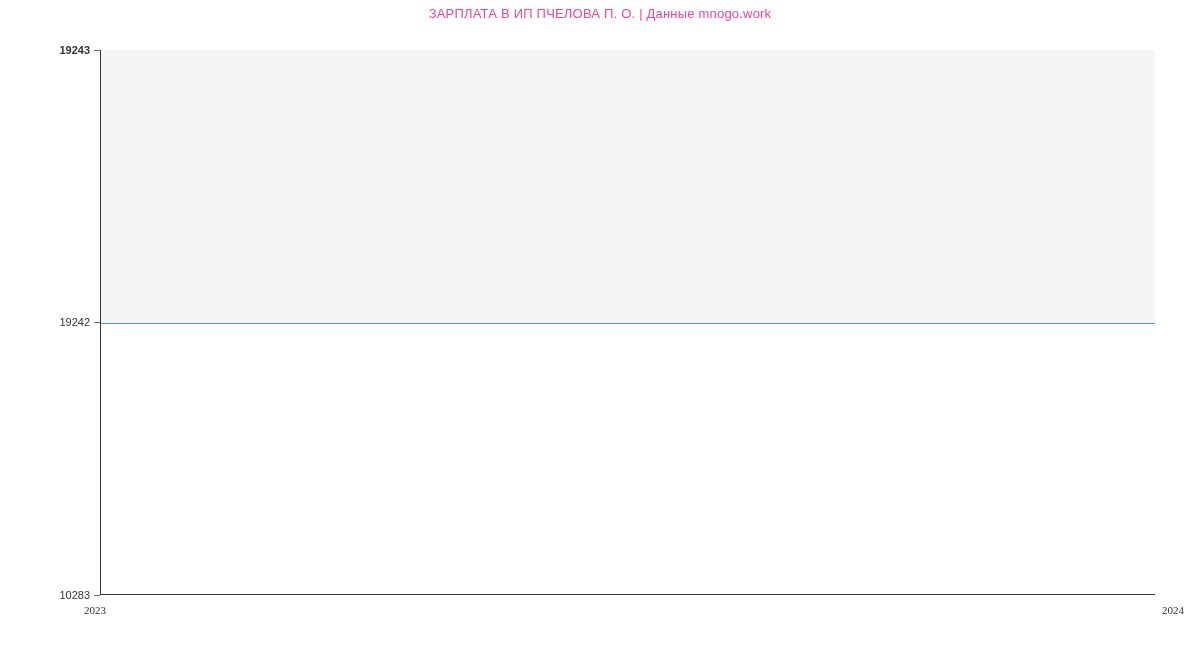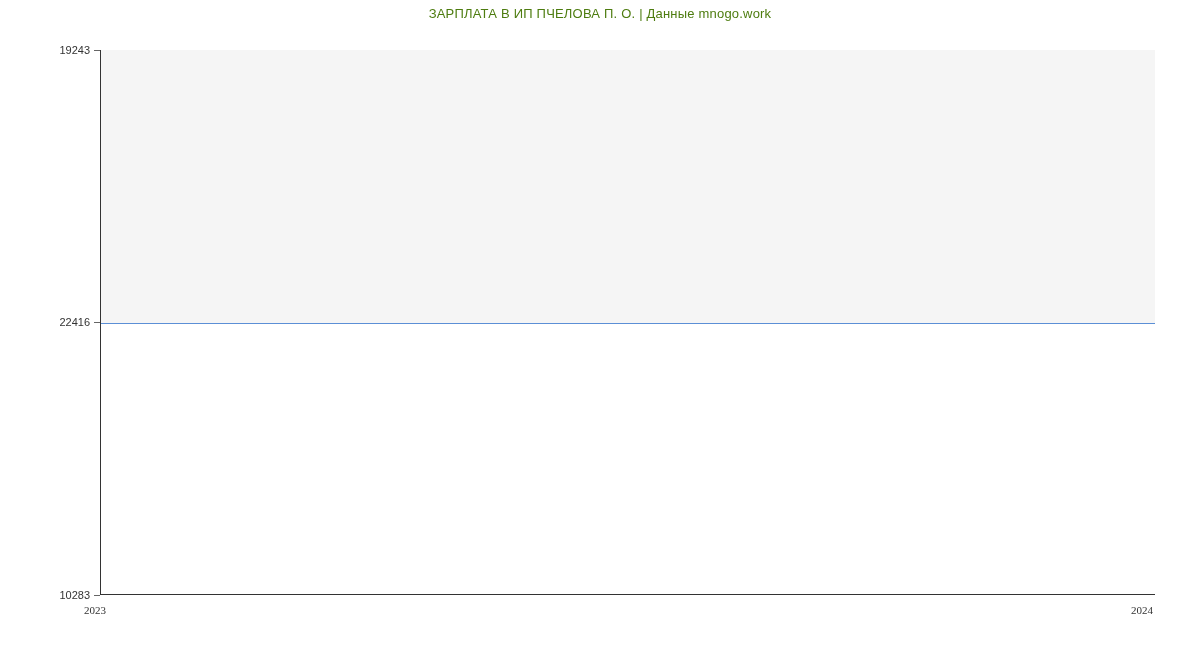--- a/index.html
+++ b/index.html
@@ -1,18 +1,18 @@
 <!DOCTYPE html>
 <html><head>
   <meta charset="utf-8">
   <style>
     * { margin: 0; padding: 0; box-sizing: border-box; }
     html, body { width: 1200px; height: 650px; background: #fff; font-family: Verdana, Geneva, sans-serif; }
     .container { position: relative; width: 1200px; height: 650px; }
-    .title { position: absolute; top: 6px; left: 0; right: 0; text-align: center; font-size: 13px; color: #4d7c0f; letter-spacing: 0.2px; }
+    .title { position: absolute; top: 6px; left: 0; right: 0; text-align: center; font-size: 13px; color: #ec4899; letter-spacing: 0.2px; }
     .plot {
       position: absolute;
       left: 100px; top: 50px; right: 45px; bottom: 55px;
       background: #f5f5f5;
     }
     .plot-bottom-half {
       position: absolute;
       left: 0; right: 0; bottom: 0; height: 50%;
       background: #ffffff;
     }
@@ -35,23 +35,23 @@
 
   <div class="plot">
     <div class="plot-bottom-half"></div>
     <div class="hline"></div>
   </div>
 
   <div class="axis-left"></div>
   <div class="axis-bottom"></div>
 
   <div class="y-tick" style="left:94px; top:50px;"></div>
-  <div class="y-label" style="left:50px; top:50px; width:40px;">19243</div>
+  <div class="y-label" style="left:50px; top:50px; width:40px;font-weight:bold;">19243</div>
 
   <div class="y-tick" style="left:94px; top:322px;"></div>
-  <div class="y-label" style="left:50px; top:322px; width:40px;">22416</div>
+  <div class="y-label" style="left:50px; top:322px; width:40px;">19242</div>
 
   <div class="y-tick" style="left:94px; top:595px;"></div>
   <div class="y-label" style="left:50px; top:595px; width:40px;">10283</div>
 
   <div class="x-label" style="left:84px; top:601px;">2023</div>
-  <div class="x-label" style="right:47px; top:601px;">2024</div>
+  <div class="x-label" style="right:16px; top:601px;">2024</div>
 </div>
 
 </body></html>

